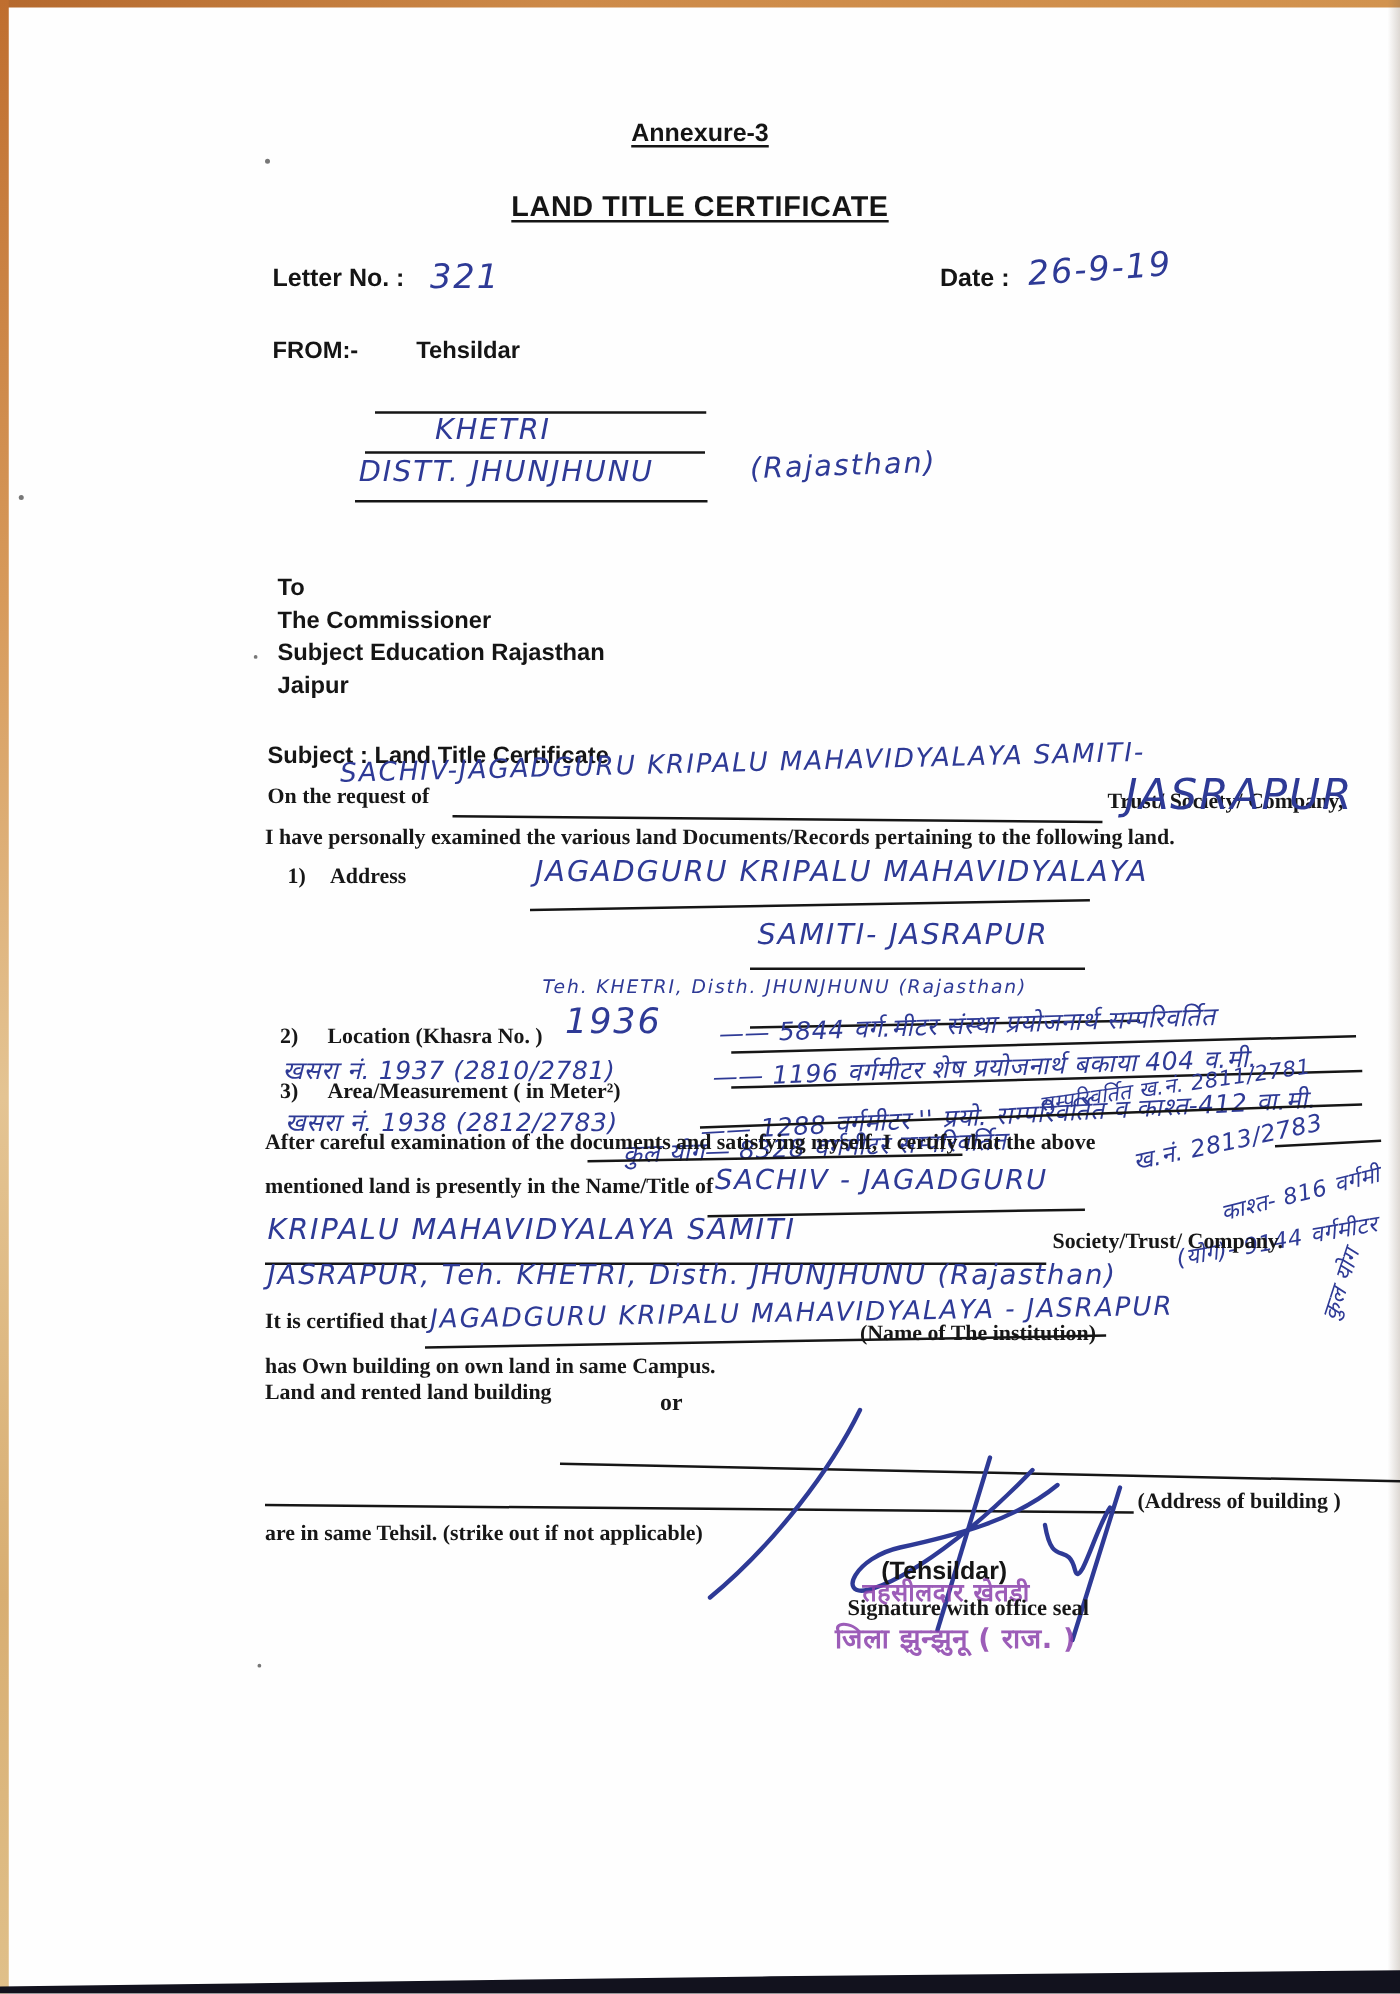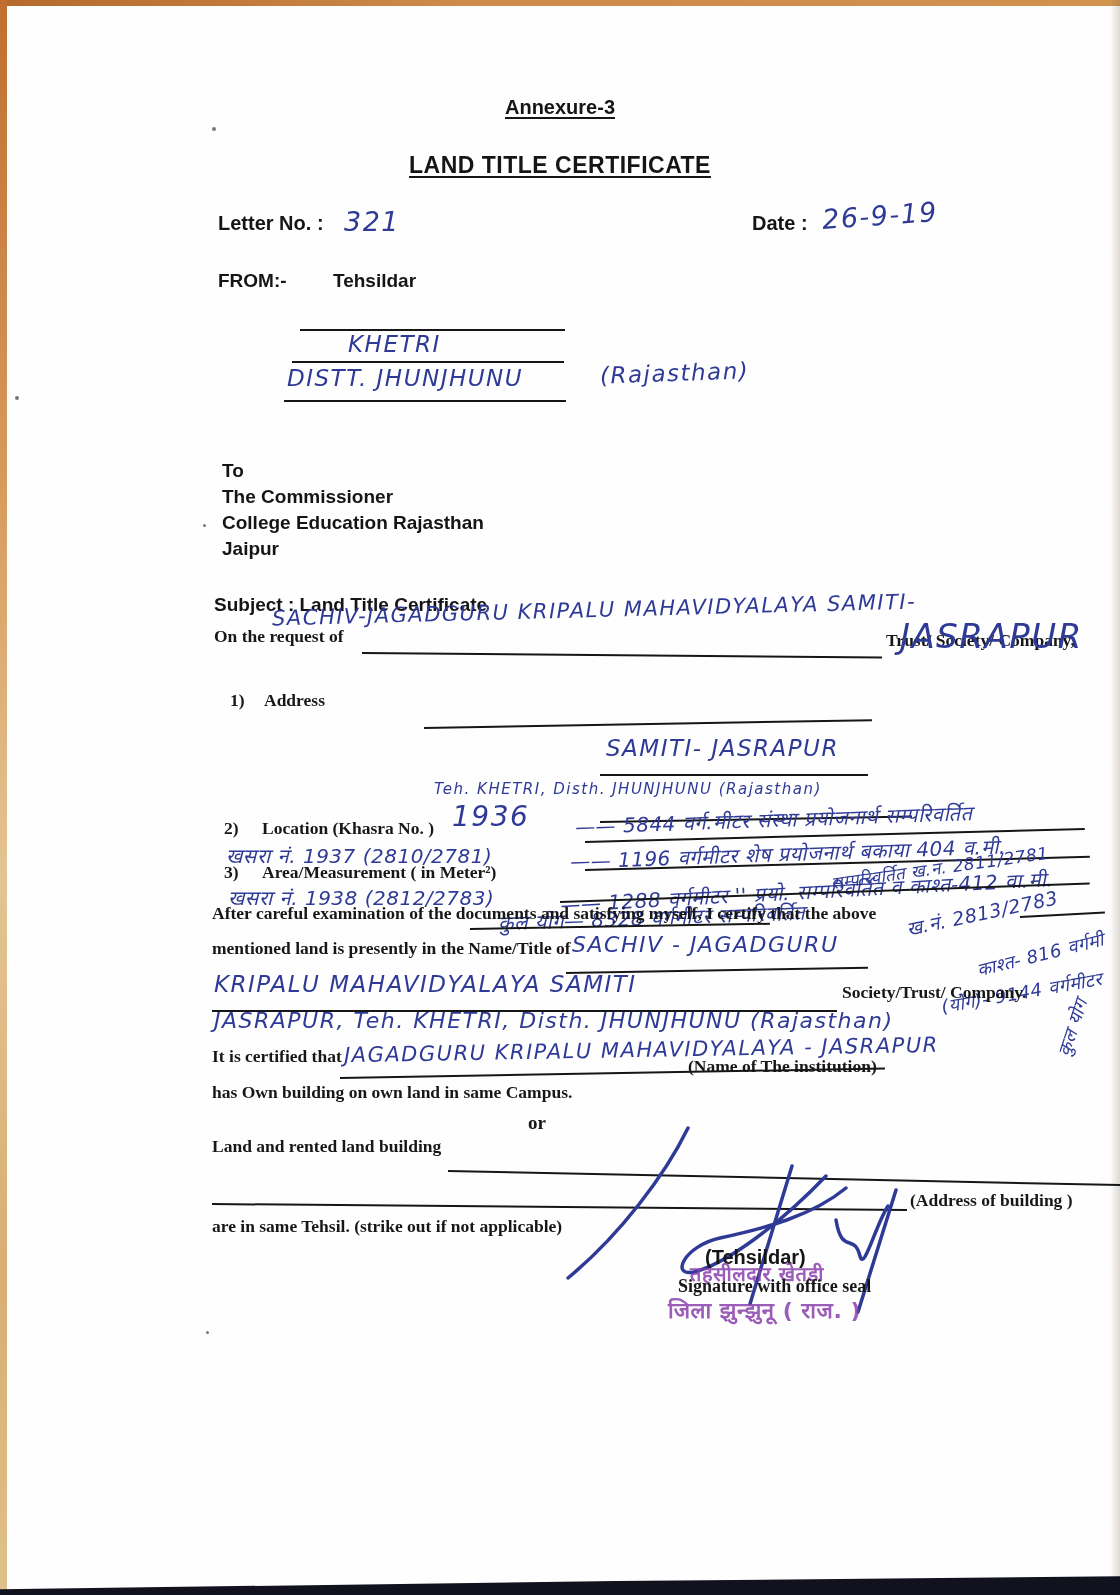--- a/index.html
+++ b/index.html
@@ -65,33 +65,35 @@
 
   <div class="ln" style="left:300px;top:329px;width:265px"></div>
   <div class="abs hw" style="left:348px;top:331px;font-size:23px">KHETRI</div>
   <div class="ln" style="left:292px;top:361px;width:272px"></div>
   <div class="abs hw" style="left:287px;top:365px;font-size:23px">DISTT. JHUNJHUNU</div>
   <div class="abs hw" style="left:600px;top:360px;font-size:23px;transform:rotate(-2deg)">(Rajasthan)</div>
   <div class="ln" style="left:284px;top:400px;width:282px"></div>
 
   <div class="abs pb" style="left:222px;top:460px">To</div>
   <div class="abs pb" style="left:222px;top:486px">The Commissioner</div>
-  <div class="abs pb" style="left:222px;top:512px">College Education Rajasthan</div>
+  <div class="abs pb" style="left:222px;top:512px">Subject Education Rajasthan</div>
   <div class="abs pb" style="left:222px;top:538px">Jaipur</div>
 
   <div class="abs pb" style="left:214px;top:594px">Subject : Land Title Certificate</div>
 
   <div class="abs hw" style="left:272px;top:598px;font-size:21px;transform:rotate(-1.5deg)">SACHIV-JAGADGURU KRIPALU MAHAVIDYALAYA SAMITI-</div>
   <div class="abs ps" style="left:214px;top:626px">On  the  request  of</div>
   <div class="ln" style="left:362px;top:652px;width:520px;transform:rotate(.5deg)"></div>
   <div class="abs ps" style="left:886px;top:630px">Trust/  Society/  Company,</div>
   <div class="abs hw" style="left:900px;top:616px;font-size:34px">JASRAPUR</div>
+  <div class="abs ps" style="left:212px;top:659px">I have personally examined the various land Documents/Records pertaining to the following land.</div>
 
   <div class="abs ps" style="left:230px;top:690px">1)</div>
   <div class="abs ps" style="left:264px;top:690px">Address</div>
+  <div class="abs hw" style="left:428px;top:685px;font-size:23px">JAGADGURU KRIPALU MAHAVIDYALAYA</div>
   <div class="ln" style="left:424px;top:727px;width:448px;transform:rotate(-1deg)"></div>
   <div class="abs hw" style="left:606px;top:735px;font-size:23px">SAMITI- JASRAPUR</div>
   <div class="ln" style="left:600px;top:774px;width:268px"></div>
   <div class="abs hw" style="left:434px;top:780px;font-size:15px">Teh. KHETRI, Disth. JHUNJHUNU (Rajasthan)</div>
   <div class="ln" style="left:600px;top:821px;width:312px;transform:rotate(-1deg)"></div>
 
   <div class="abs ps" style="left:224px;top:818px">2)</div>
   <div class="abs ps" style="left:262px;top:818px">Location (Khasra No. )</div>
   <div class="abs hw" style="left:452px;top:800px;font-size:28px">1936</div>
   <div class="abs hw-hi" style="left:575px;top:806px;font-size:20px;transform:rotate(-2deg)">—— 5844 वर्ग.मीटर संस्था प्रयोजनार्थ सम्परिवर्तित</div>
@@ -123,21 +125,21 @@
   <div class="ln" style="left:212px;top:1010px;width:625px"></div>
   <div class="abs ps" style="left:842px;top:982px">Society/Trust/ Company.</div>
   <div class="abs hw" style="left:214px;top:1008px;font-size:22px">JASRAPUR, Teh. KHETRI, Disth. JHUNJHUNU (Rajasthan)</div>
   <div class="abs ps" style="left:212px;top:1046px">It is certified that</div>
   <div class="abs hw" style="left:344px;top:1038px;font-size:21px;transform:rotate(-1deg)">JAGADGURU KRIPALU MAHAVIDYALAYA - JASRAPUR</div>
   <div class="ln" style="left:340px;top:1077px;width:545px;transform:rotate(-1deg)"></div>
   <div class="abs ps" style="left:688px;top:1056px">(Name of The institution)</div>
   <div class="abs ps" style="left:212px;top:1082px">has Own building on own land in same Campus.</div>
 
   <div class="abs ps" style="left:528px;top:1112px;font-size:19px">or</div>
-  <div class="abs ps" style="left:212px;top:1136px">Land and rented land building</div>
+  <div class="abs ps" style="left:212px;top:1103px">Land and rented land building</div>
   <div class="ln" style="left:448px;top:1170px;width:735px;transform:rotate(1.2deg)"></div>
   <div class="ln" style="left:212px;top:1203px;width:695px;transform:rotate(.5deg)"></div>
   <div class="abs ps" style="left:910px;top:1190px">(Address of building )</div>
   <div class="abs ps" style="left:212px;top:1216px">are  in same Tehsil. (strike out if not applicable)</div>
 
   <svg class="inkstroke" style="left:500px;top:1120px" width="240" height="170" viewBox="0 0 240 170">
     <path d="M 188,8 C 165,55 120,115 68,158" stroke-width="3.5"></path>
   </svg>
 
   <svg class="inkstroke" style="left:630px;top:1162px" width="310" height="155" viewBox="0 0 310 155">

